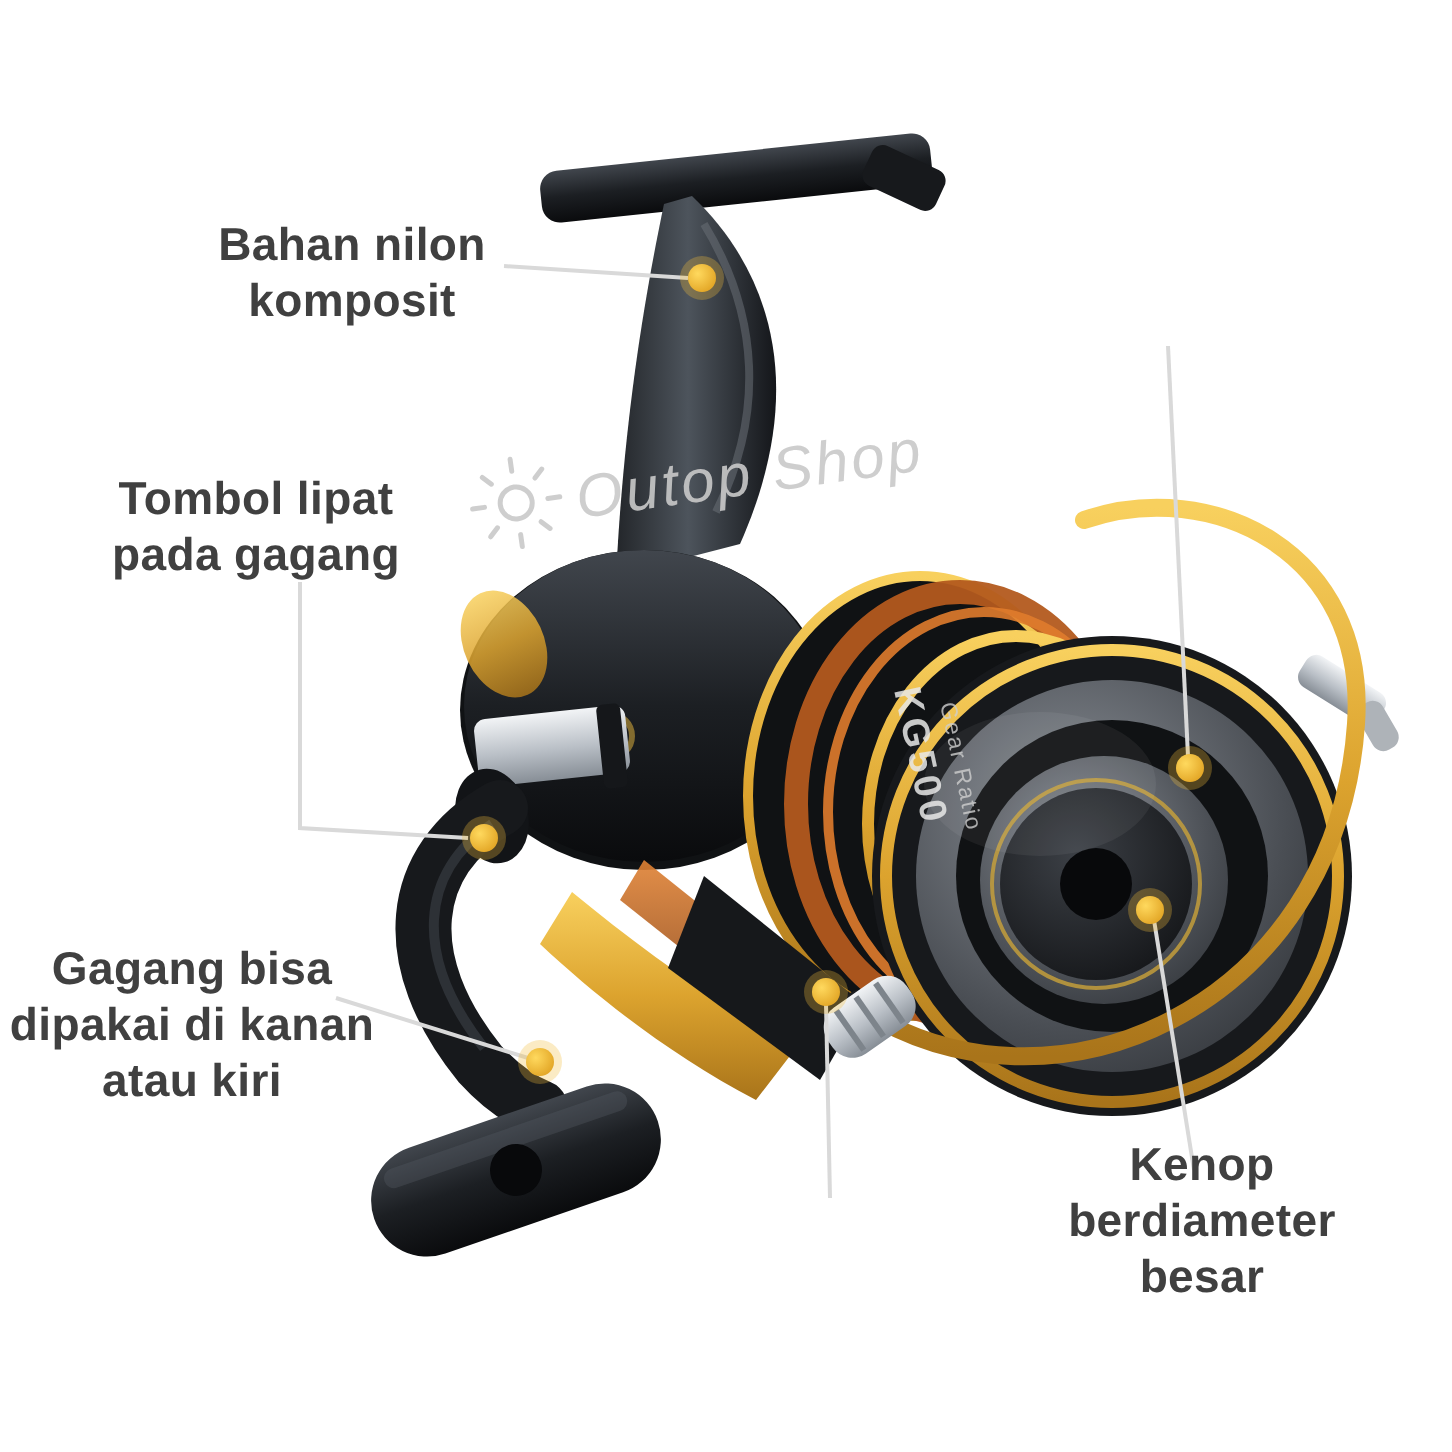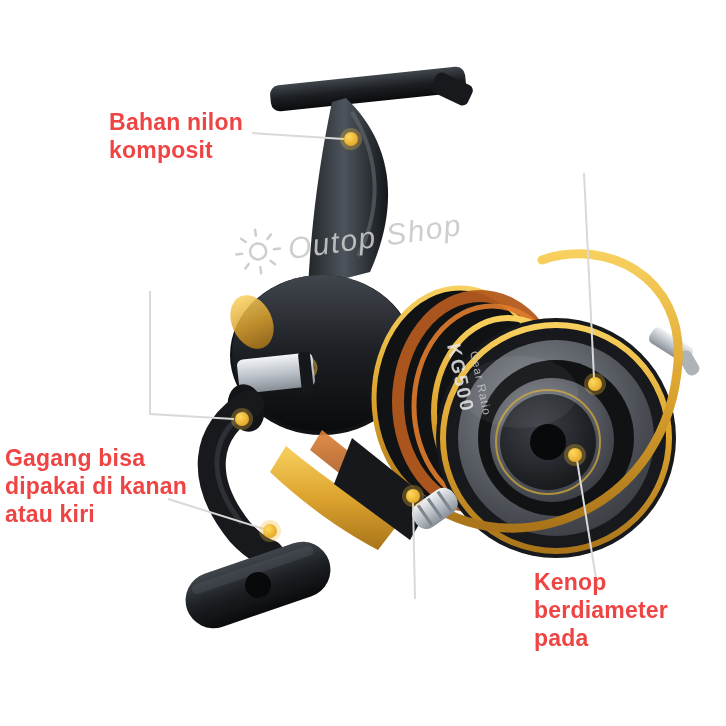--- a/index.html
+++ b/index.html
@@ -4,28 +4,28 @@
 <style>
   html,body{margin:0;padding:0;}
   body{
     width:726px;height:726px;position:relative;background:#ffffff;
     font-family:"Liberation Sans",sans-serif;overflow:hidden;
   }
   #stage{position:absolute;inset:0;width:726px;height:726px;}
   svg{position:absolute;left:0;top:0;}
   .callout{
     position:absolute;transform:translate(-50%,-50%);
-    color:#ef4444;font-weight:700;font-size:23px;line-height:1.22;
-    text-align:left;white-space:pre-line;letter-spacing:.2px;
+    color:#404040;font-weight:700;font-size:23px;line-height:1.22;
+    text-align:center;white-space:pre-line;letter-spacing:.2px;
     z-index:5;
   }
   #label-material{left:176px;top:136px;}
   #label-spool{left:572px;top:147px;}
   #label-fold{left:128px;top:263px;}
-  #label-handle{left:96px;top:486px;}
+  #label-handle{left:96px;top:512px;}
   #label-parabola{left:416px;top:621px;}
   #label-knob{left:601px;top:610px;}
 </style>
 </head>
 <body>
 
 <div id="stage">
 
   <svg width="726" height="726" viewBox="0 0 726 726" aria-hidden="true">
     <defs>
@@ -177,19 +177,21 @@
       <circle cx="270" cy="531" r="7" fill="url(#gDot)"></circle>
       <circle cx="413" cy="496" r="11" fill="#f3bc3a" opacity=".3"></circle>
       <circle cx="413" cy="496" r="7" fill="url(#gDot)"></circle>
       <circle cx="575" cy="455" r="11" fill="#f3bc3a" opacity=".3"></circle>
       <circle cx="575" cy="455" r="7" fill="url(#gDot)"></circle>
     </g>
   </svg>
 
   <div class="callout" id="label-material">Bahan nilon
 komposit</div>
+  <div class="callout" id="label-fold">Tombol lipat
+pada gagang</div>
   <div class="callout" id="label-handle">Gagang bisa
 dipakai di kanan
 atau kiri</div>
   <div class="callout" id="label-knob">Kenop
-berdiameter pada</div>
+berdiameter besar</div>
 
 </div>
 
 </body></html>

